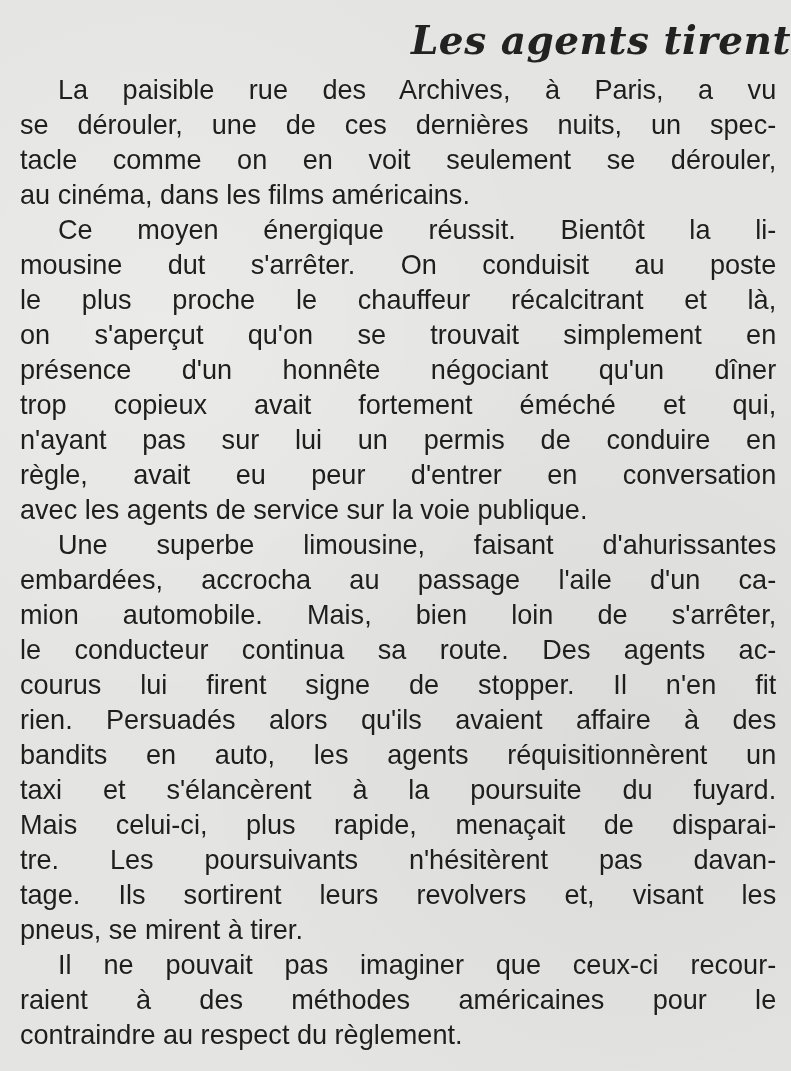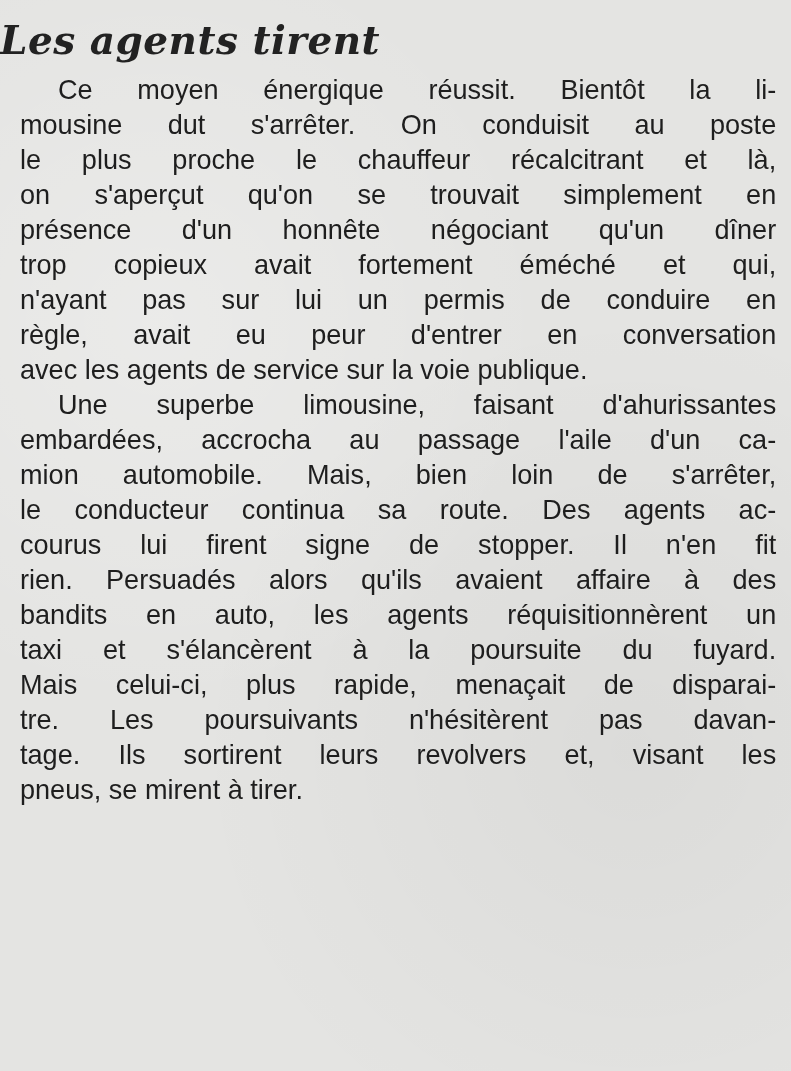--- a/index.html
+++ b/index.html
@@ -8,21 +8,21 @@
     background: #e4e4e2;
     background-image:
       radial-gradient(circle at 20% 30%, rgba(255,255,255,0.25) 0, rgba(255,255,255,0) 40%),
       radial-gradient(circle at 80% 70%, rgba(0,0,0,0.04) 0, rgba(0,0,0,0) 45%);
     font-family: "Liberation Serif", "DejaVu Serif", serif;
     color: #1c1c1c;
   }
   .article { position: relative; width: 791px; height: 1071px; }
   .title {
     position: absolute; left: 0; top: 14px; width: 791px;
-    text-align: left;
+    text-align: right;
     font-family: "DejaVu Serif", "Liberation Serif", serif;
     font-style: italic; font-weight: bold;
     font-size: 39px; line-height: 52px; letter-spacing: 0.5px;
     color: #222;
   }
   .body-text { position: absolute; left: 20px; top: 72px; width: 756px; }
   .line {
     display: block; height: 35px;
     font-family: "Liberation Sans", "DejaVu Sans", sans-serif;
     font-size: 28.5px; line-height: 35px;
@@ -36,20 +36,26 @@
   .line.last { text-align-last: left; }
 </style>
 </head>
 <body>
 
 <div class="article">
   <div class="title">Les agents tirent</div>
 
   <div class="body-text">
 
+    <div>
+      <span class="line indent">La paisible rue des Archives, à Paris, a vu</span>
+      <span class="line">se dérouler, une de ces dernières nuits, un spec-</span>
+      <span class="line">tacle comme on en voit seulement se dérouler,</span>
+      <span class="line last">au cinéma, dans les films américains.</span>
+    </div>
 
     <div>
       <span class="line indent">Ce moyen énergique réussit. Bientôt la li-</span>
       <span class="line">mousine dut s'arrêter. On conduisit au poste</span>
       <span class="line">le plus proche le chauffeur récalcitrant et là,</span>
       <span class="line">on s'aperçut qu'on se trouvait simplement en</span>
       <span class="line">présence d'un honnête négociant qu'un dîner</span>
       <span class="line">trop copieux avait fortement éméché et qui,</span>
       <span class="line">n'ayant pas sur lui un permis de conduire en</span>
       <span class="line">règle, avait eu peur d'entrer en conversation</span>
@@ -64,14 +70,19 @@
       <span class="line">courus lui firent signe de stopper. Il n'en fit</span>
       <span class="line">rien. Persuadés alors qu'ils avaient affaire à des</span>
       <span class="line">bandits en auto, les agents réquisitionnèrent un</span>
       <span class="line">taxi et s'élancèrent à la poursuite du fuyard.</span>
       <span class="line">Mais celui-ci, plus rapide, menaçait de disparai-</span>
       <span class="line">tre. Les poursuivants n'hésitèrent pas davan-</span>
       <span class="line">tage. Ils sortirent leurs revolvers et, visant les</span>
       <span class="line last">pneus, se mirent à tirer.</span>
     </div>
 
+    <div>
+      <span class="line indent">Il ne pouvait pas imaginer que ceux-ci recour-</span>
+      <span class="line">raient à des méthodes américaines pour le</span>
+      <span class="line last">contraindre au respect du règlement.</span>
+    </div>
   </div>
 </div>
 
 </body></html>

